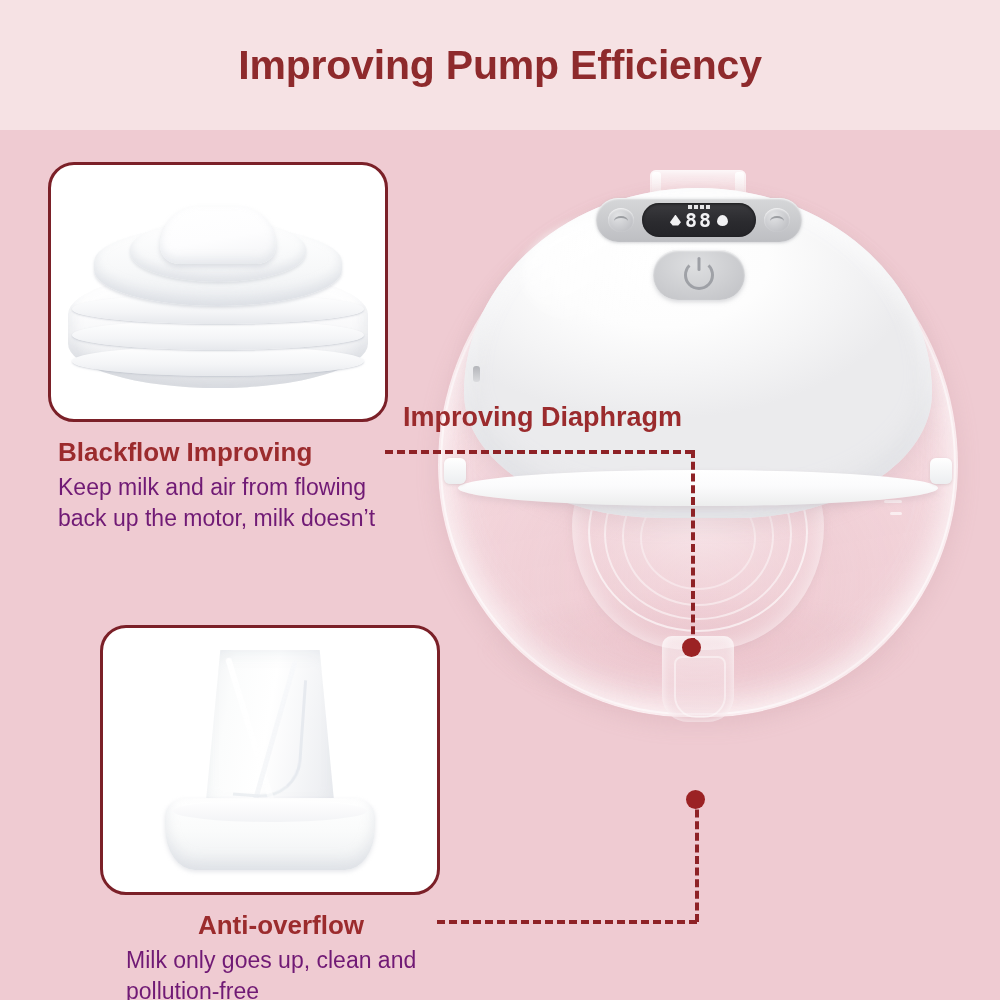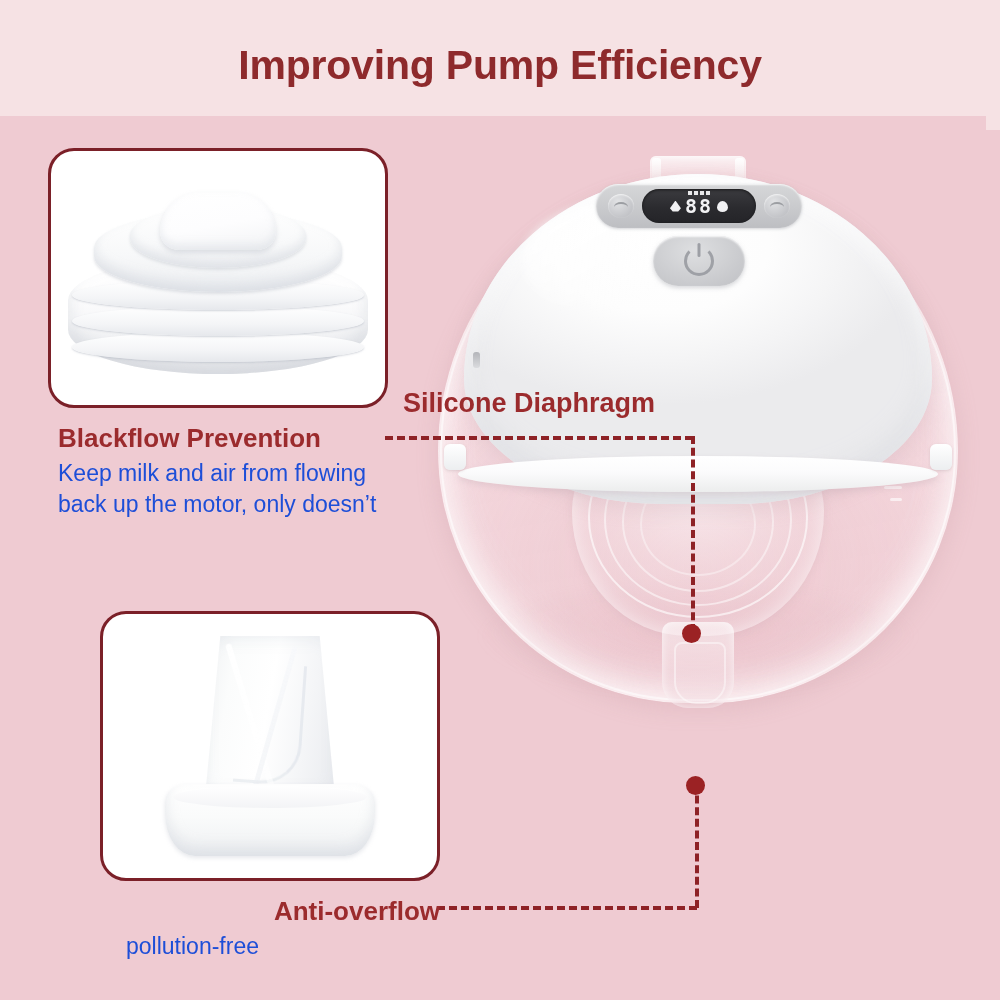--- a/index.html
+++ b/index.html
@@ -21,21 +21,21 @@
     color:#8e2a2c;
     font-weight:bold;
     font-size:41px;
     line-height:50px;
     letter-spacing:-0.2px;
     white-space:nowrap;
   }
 
   
   .stage{
-    position:absolute; left:0; top:116px; width:986px; height:870px;
+    position:absolute; left:0; top:130px; width:986px; height:870px;
     background:#efcbd2;
     overflow:hidden;
   }
 
   
   .card{
     position:absolute;
     background:#ffffff;
     border:3px solid #7b2028;
     border-radius:26px;
@@ -125,23 +125,23 @@
   }
 
   
   .caption{ position:absolute; }
   .caption-diaphragm{ left:58px;  top:305px; width:400px; }
   .caption-duckbill { left:122px; top:778px; width:400px; }
   .caption-title{
     color:#9b2b2d; font-weight:bold; font-size:26px; line-height:34px;
     white-space:nowrap;
   }
-  .caption-title.centered{ text-align:right; width:318px; }
+  .caption-title.centered{ text-align:center; width:318px; }
   .caption-body{
-    color:#1d4ed8; font-size:23px; line-height:31px; margin-top:3px;
+    color:#701a75; font-size:23px; line-height:31px; margin-top:3px;
   }
   .caption-body span{ display:block; white-space:nowrap; }
   .caption-duckbill .caption-body{ padding-left:4px; }
 
   
   .callout-label{
     position:absolute;
     color:#9b2b2d; font-weight:bold; font-size:27px; line-height:34px;
     white-space:nowrap;
   }
@@ -421,57 +421,58 @@
   </div>
 
   <div class="conn conn-h conn-dia-h"></div>
   <div class="conn conn-v conn-dia-v"></div>
   <div class="conn-dot conn-dia-dot"></div>
 
   <div class="conn conn-h conn-duck-h"></div>
   <div class="conn conn-v conn-duck-v"></div>
   <div class="conn-dot conn-duck-dot"></div>
 
-  <div class="callout-label label-diaphragm">Silicone Diaphragm</div>
+  <div class="callout-label label-diaphragm">Improving Diaphragm</div>
 
   <div class="card card-diaphragm">
     <div class="card-art">
       <div class="dia-wrap">
         <div class="dia-base"></div>
         <div class="dia-rib r1"></div>
         <div class="dia-rib r2"></div>
         <div class="dia-rib r3"></div>
         <div class="dia-ring2"></div>
         <div class="dia-ring3"></div>
         <div class="dia-dome"></div>
       </div>
     </div>
   </div>
 
   <div class="caption caption-diaphragm">
-    <div class="caption-title">Blackflow Prevention</div>
+    <div class="caption-title">Blackflow Improving</div>
     <div class="caption-body">
       <span>Keep milk and air from flowing</span>
-      <span>back up the motor, only doesn’t</span>
+      <span>back up the motor, milk doesn’t</span>
     </div>
   </div>
 
   <div class="card card-duckbill">
     <div class="card-art">
       <div class="duck-wrap">
         <div class="duck-cone"></div>
         <div class="duck-slit"></div>
         <div class="duck-fold"></div>
         <div class="duck-fold2"></div>
         <div class="duck-base"></div>
         <div class="duck-base-lip"></div>
       </div>
     </div>
   </div>
 
   <div class="caption caption-duckbill">
     <div class="caption-title centered">Anti-overflow</div>
     <div class="caption-body">
+      <span>Milk only goes up, clean and</span>
       <span>pollution-free</span>
     </div>
   </div>
 
 </div>
 
 </body></html>

